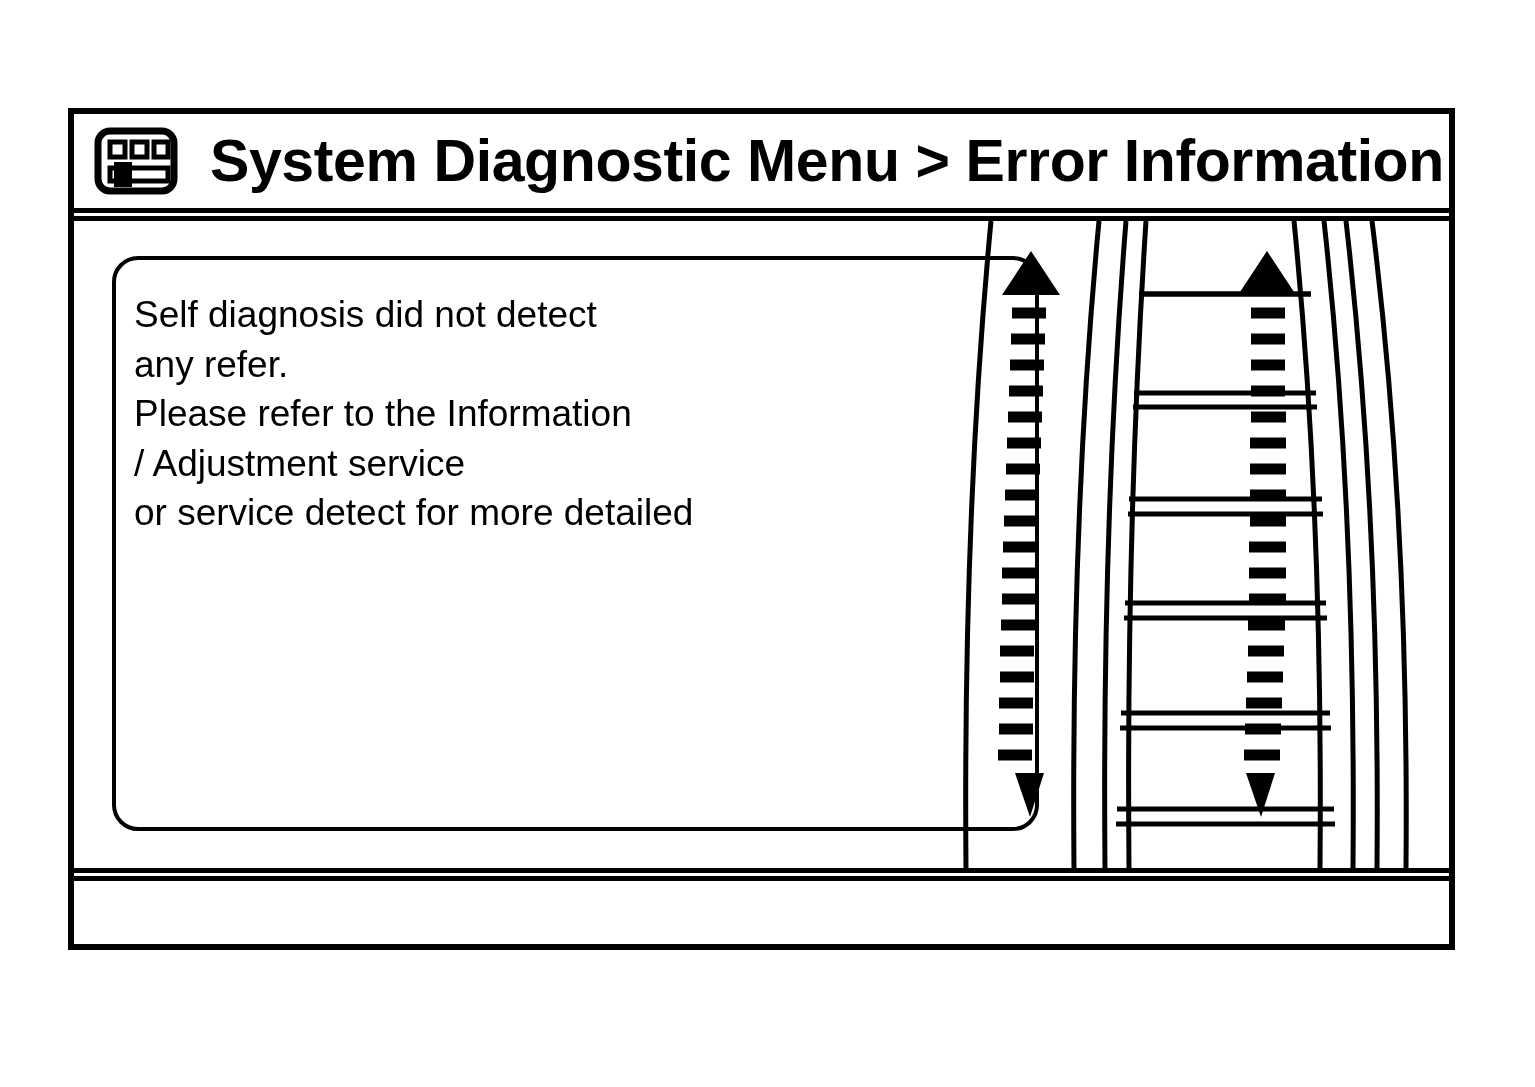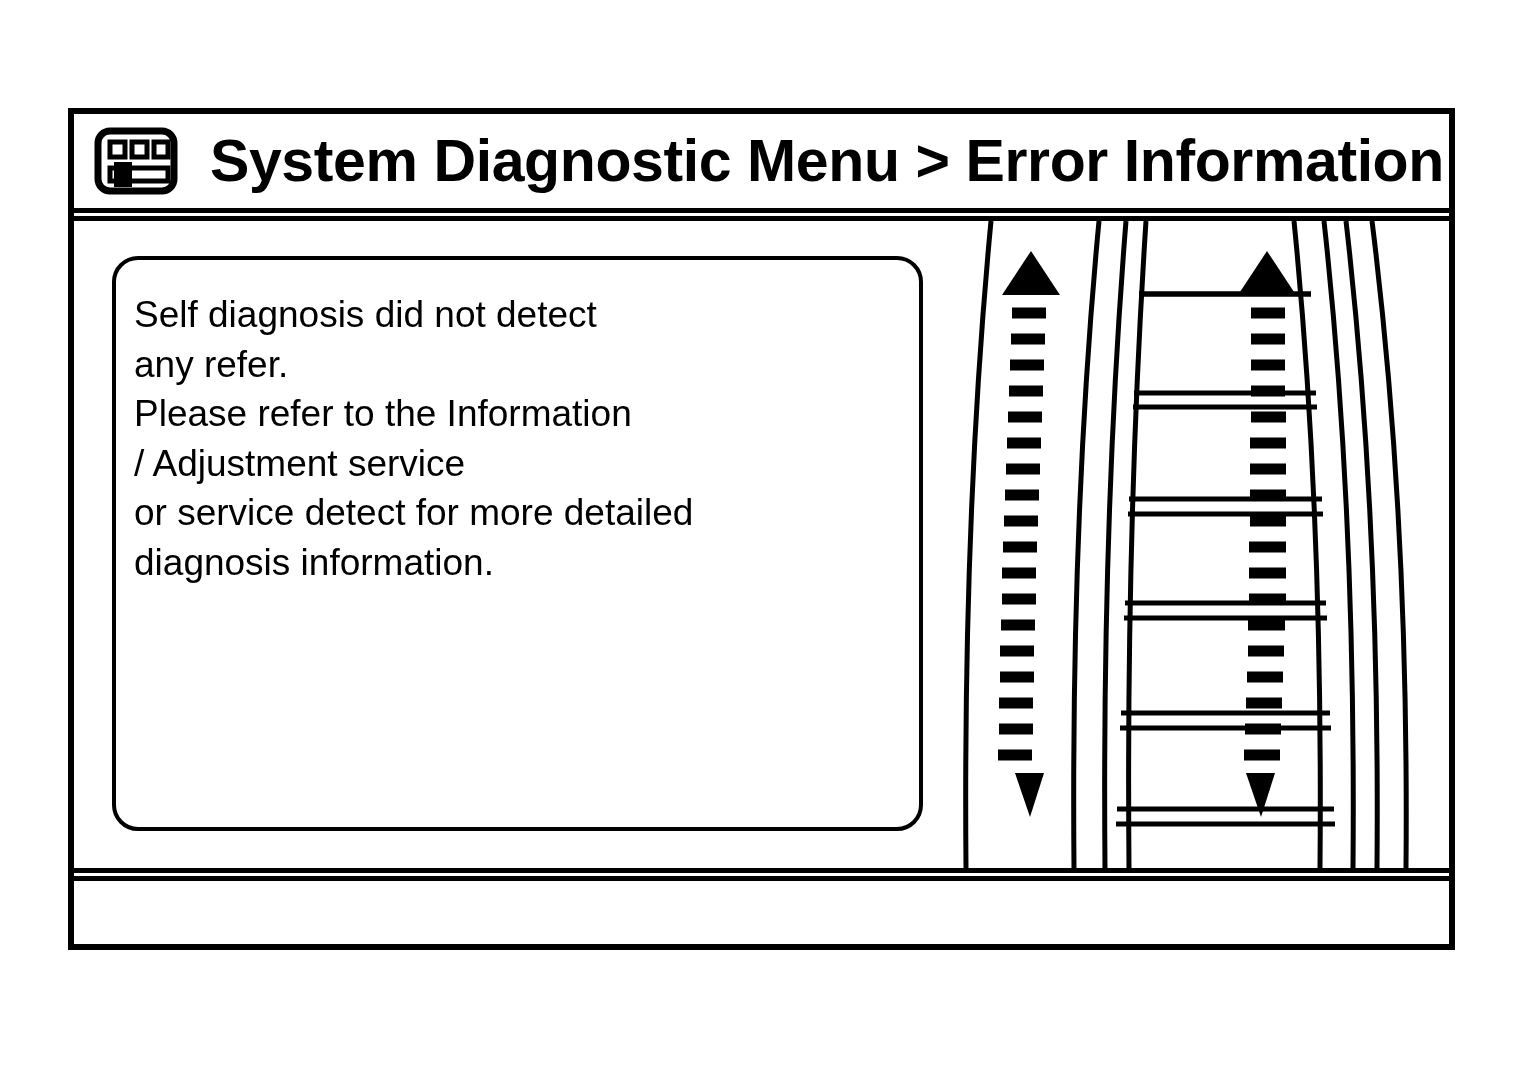--- a/index.html
+++ b/index.html
@@ -87,21 +87,21 @@
     top: 107px;
     height: 647px;
     overflow: hidden;
   }
 
   
   #message-panel {
     position: absolute;
     left: 38px;
     top: 35px;
-    width: 811px;
+    width: 927px;
     height: 575px;
     border: 4px solid #000000;
     border-radius: 26px;
     box-sizing: border-box;
     background: #ffffff;
     padding: 30px 0 0 18px;
   }
 
   .message-line {
     font-size: 37px;
@@ -153,21 +153,20 @@
   <div class="rule-double" id="header-rule"></div>
 
   <div id="content-area">
 
     <div id="message-panel">
       <div class="message-line">Self diagnosis did not detect</div>
       <div class="message-line">any refer.</div>
       <div class="message-line">Please refer to the Information</div>
       <div class="message-line">/ Adjustment service</div>
       <div class="message-line">or service detect for more detailed</div>
-      <div class="message-line">diagnosis information.</div>
     </div>
 
     <div id="ladder-graphic">
       <svg width="556" height="647" viewBox="0 0 556 647">
 
         <path d="M 97 0 C 78 200 70 420 72 647" fill="none" stroke="#000" stroke-width="5"></path>
 
         <path d="M 205 0 C 186 200 178 420 180 647" fill="none" stroke="#000" stroke-width="5"></path>
         <path d="M 232 0 C 216 200 209 420 211 647" fill="none" stroke="#000" stroke-width="5"></path>
         <path d="M 252 0 C 239 200 233 420 235 647" fill="none" stroke="#000" stroke-width="5"></path>

